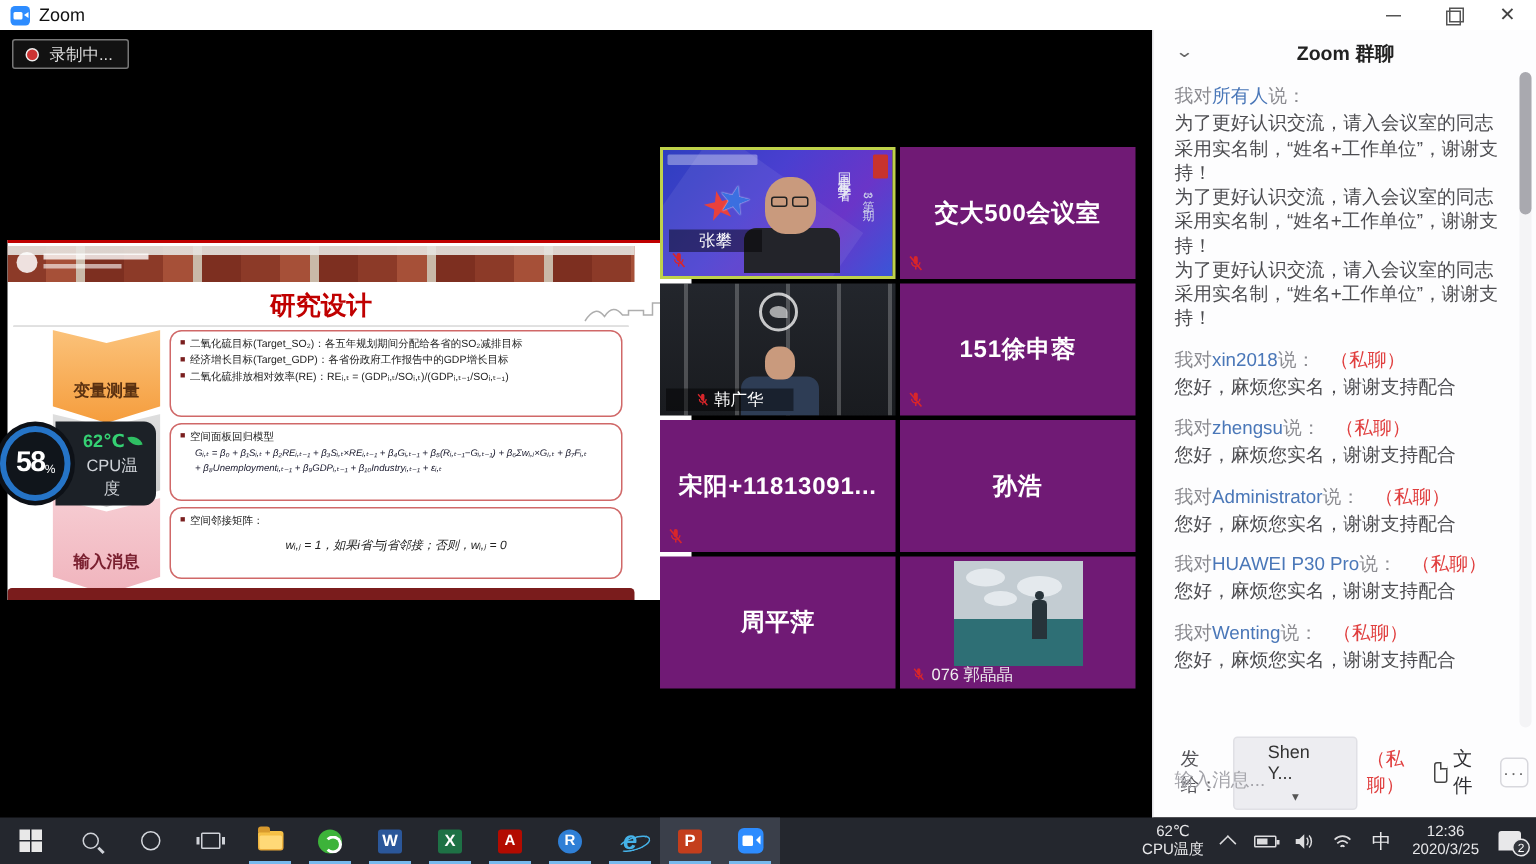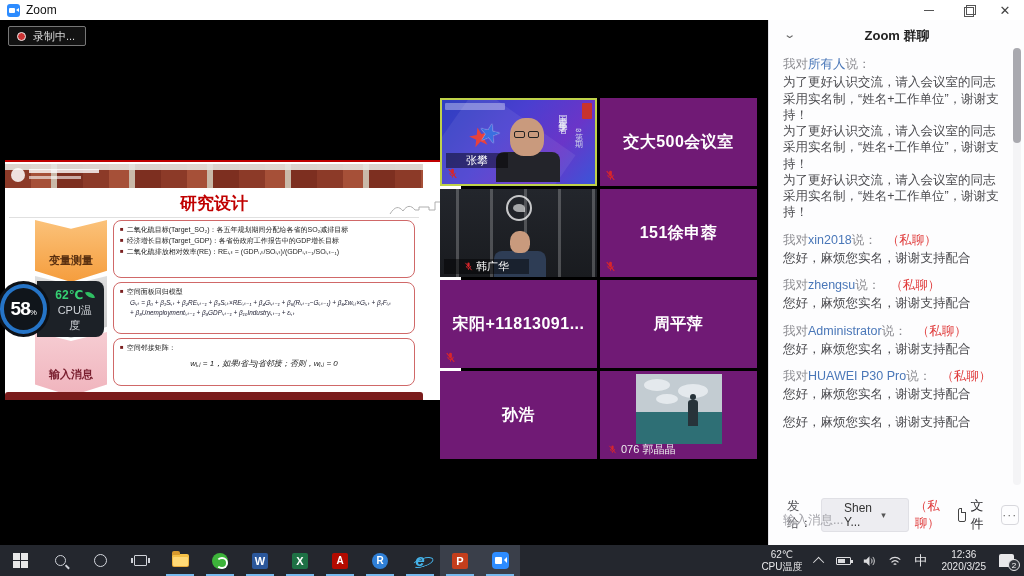--- a/index.html
+++ b/index.html
@@ -108,21 +108,21 @@
   .msg-head { font-size:12.5px; color:#8b8b90; line-height:1.3; }
   .msg-head .name { color:#4a77b8; }
   .msg-head .priv { color:#e03e3e; margin-left:10px; }
   .msg-body { font-size:12.5px; color:#4c4c50; line-height:1.3; margin-top:2px; }
   .msg-body .bl { display:block; }
   #chat-scroll-track { position:absolute; right:3px; top:28px; width:8px; height:437px; background:#f4f4f6; border-radius:4px; }
   #chat-scroll-thumb { position:absolute; right:3px; top:28px; width:8px; height:95px; background:#a9a9af; border-radius:4px; }
 
   #chat-footer { position:absolute; left:4px; top:455px; width:256px; height:30px; display:flex; align-items:center; padding:0 10px 0 14px; gap:6px;margin-top:25px; }
   #sendto-label { font-size:12.5px; color:#55555a; }
-  #recipient-btn { background:#ededf1; border:1px solid #e0e0e5; border-radius:3px; font-size:12px; color:#333; padding:2px 22px; display:flex; align-items:center; gap:4px; cursor:default; }
+  #recipient-btn { background:#ededf1; border:1px solid #e0e0e5; border-radius:3px; font-size:12px; color:#333; padding:2px 22px; display:flex; align-items:center; gap:4px; cursor:default;flex-direction:column; }
   #recipient-btn .car { font-size:9px; color:#555; }
   #footer-priv { font-size:12.5px; color:#e03e3e; }
   #file-btn { margin-left:auto; display:flex; align-items:center; gap:4px; font-size:13px; color:#2f2f33; cursor:default; }
   .doc-icon { width:11px; height:14px; border:1.5px solid #444; border-radius:2px 4px 2px 2px; position:relative; }
   .doc-icon::before { content:""; position:absolute; right:-1px; top:-1px; width:4px; height:4px; background:#fdfdfe; border-left:1.5px solid #444; border-bottom:1.5px solid #444; }
   #more-btn { width:24px; height:20px; border:1px solid #d8d8dd; border-radius:4px; display:flex; align-items:center; justify-content:center; color:#666; font-size:12px; letter-spacing:1px; margin-left:6px; cursor:default; }
   #chat-input { position:absolute; left:14px; top:492px; width:220px; font-size:12.5px; color:#a4a4aa; }
 
   
   #taskbar { position:absolute; left:0; top:545px; width:1024px; height:31px; background:#24272e; display:flex; align-items:stretch; z-index:40; }
@@ -306,25 +306,25 @@
       <div class="center-name">宋阳+11813091...</div>
       <svg class="mic" viewBox="0 0 16 16">
           <rect x="6" y="1" width="4" height="8" rx="2" fill="#d8262b"></rect>
           <path d="M4 7a4 4 0 0 0 8 0" fill="none" stroke="#d8262b" stroke-width="1.4"></path>
           <line x1="8" y1="11" x2="8" y2="14" stroke="#d8262b" stroke-width="1.4"></line>
           <line x1="2.5" y1="1.5" x2="13.5" y2="14.5" stroke="#d8262b" stroke-width="1.6"></line>
         </svg>
     </div>
 
     <div class="tile">
+      <div class="center-name">孙浩</div>
+    </div>
+
+    <div class="tile">
       <div class="center-name">周平萍</div>
-    </div>
-
-    <div class="tile">
-      <div class="center-name">孙浩</div>
     </div>
 
     <div class="tile">
       <div class="avatar-photo">
         <div class="cloud" style="left:8px;top:5px;width:26px;height:12px;"></div>
         <div class="cloud" style="left:42px;top:10px;width:30px;height:14px;"></div>
         <div class="cloud" style="left:20px;top:20px;width:22px;height:10px;"></div>
         <div class="sil"></div>
       </div>
       <div class="avatar-nametag">
@@ -373,20 +373,21 @@
           <span class="bl">您好，麻烦您实名，谢谢支持配合</span>
         </div>
     </div>
     <div class="msg">
       <div class="msg-head"><span>我对</span><span class="name">HUAWEI P30 Pro</span><span>说：</span><span class="priv">（私聊）</span></div>
       <div class="msg-body">
           <span class="bl">您好，麻烦您实名，谢谢支持配合</span>
         </div>
     </div>
     <div class="msg">
+      <div class="msg-head"><span>我对</span><span class="name">Wenting</span><span>说：</span><span class="priv">（私聊）</span></div>
       <div class="msg-body">
           <span class="bl">您好，麻烦您实名，谢谢支持配合</span>
         </div>
     </div>
 
   </div>
 
   <div id="chat-scroll-track"></div>
   <div id="chat-scroll-thumb"></div>
 

